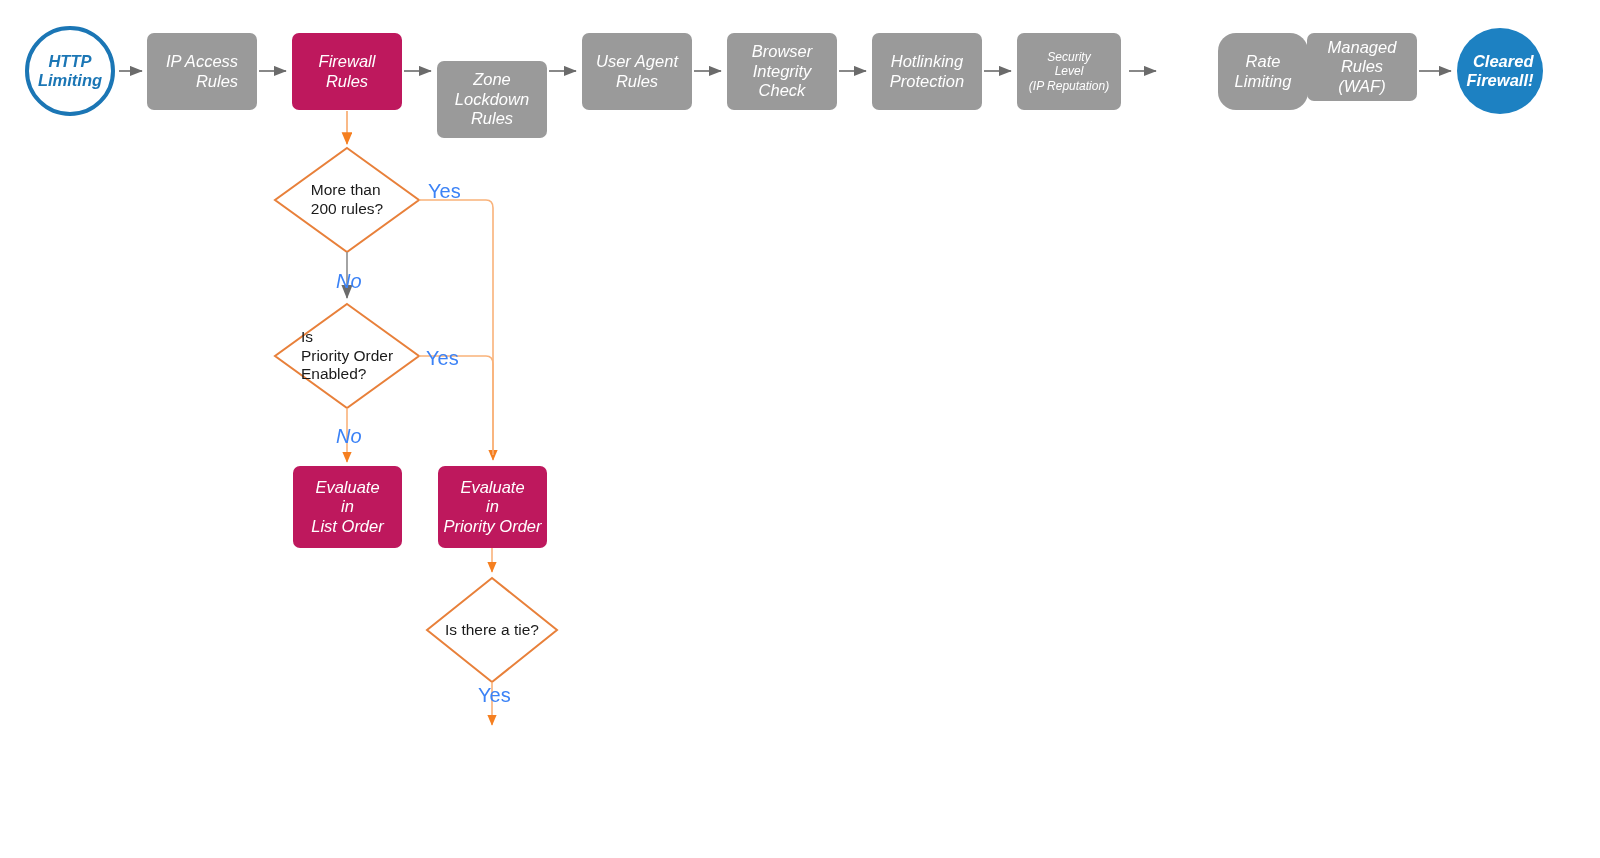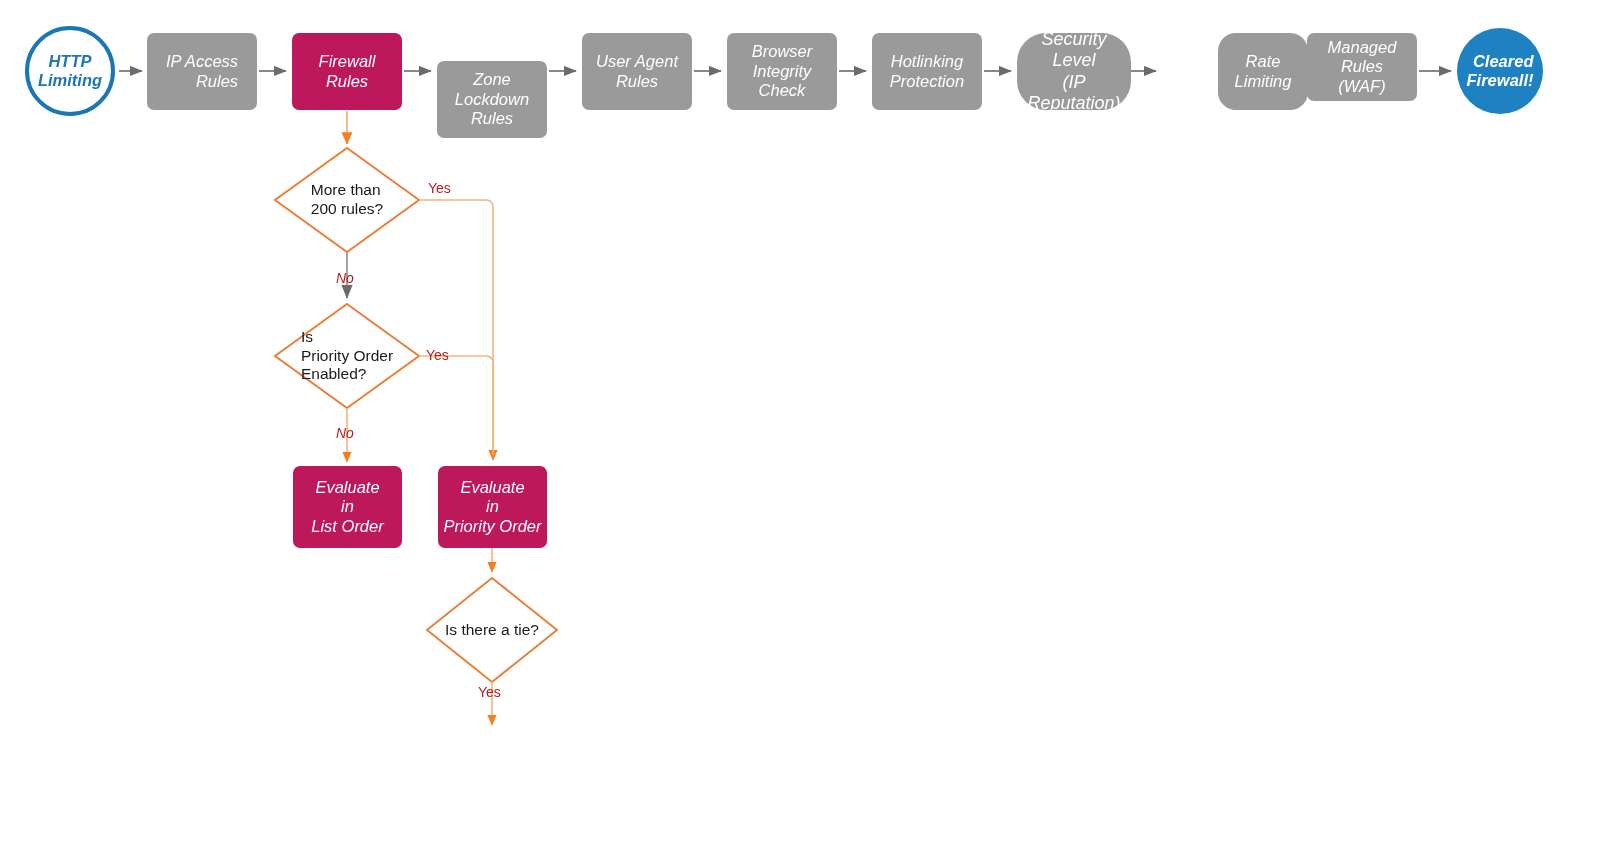--- a/index.html
+++ b/index.html
@@ -69,22 +69,22 @@
     display: flex;
     align-items: center;
     justify-content: center;
     color: #1a1a1a;
     font-size: 15.5px;
     line-height: 1.2;
     pointer-events: none;
   }
   .edge-label {
     position: absolute;
-    color: #b91c1c;
-    font-size: 14px;
+    color: #3b82f6;
+    font-size: 20px;
     white-space: nowrap;
   }
   .edge-label.italic {
     font-style: italic;
   }
 </style>
 </head>
 <body>
 
 <div id="canvas">
@@ -161,21 +161,21 @@
     <span style="white-space:pre-line;">Browser
 Integrity
 Check</span>
   </div>
 
   <div class="node box box-gray" style="left:872px; top:33px; width:110px; height:77px;">
     <span style="white-space:pre-line;">Hotlinking
 Protection</span>
   </div>
 
-  <div class="node box box-gray" style="left:1017px; top:33px; width:114px; height:77px; font-size:18px;border-radius:29px;">
+  <div class="node box box-gray" style="left:1017px; top:33px; width:104px; height:77px; font-size:12px;">
     <span style="white-space:pre-line;">Security
 Level
 (IP Reputation)</span>
   </div>
 
   <div class="node box box-gray" style="left:1218px; top:33px; width:90px; height:77px;border-radius:18px;">
     <span style="white-space:pre-line;">Rate
 Limiting</span>
   </div>
 

